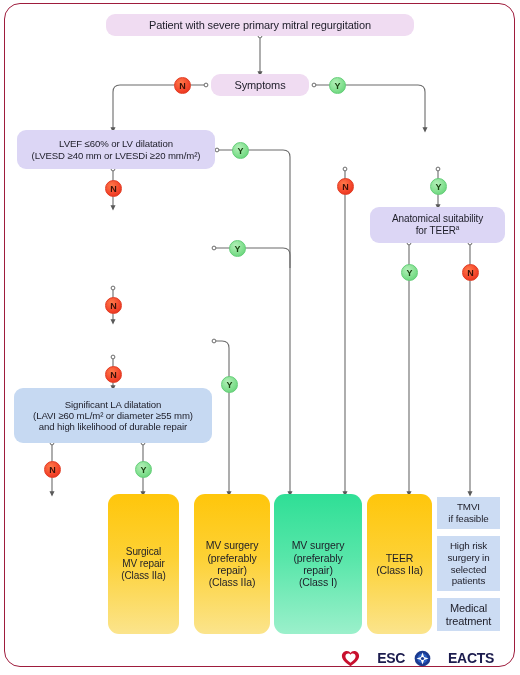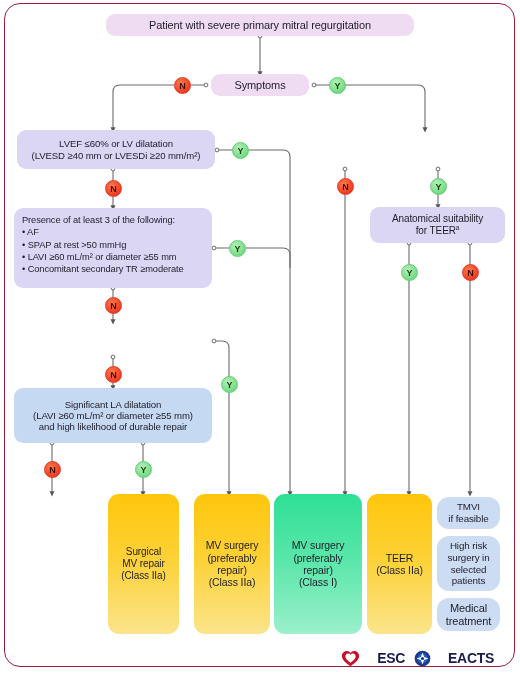--- a/index.html
+++ b/index.html
@@ -61,21 +61,21 @@
   .node.outcome-amber {
     background: linear-gradient(180deg, #ffc60b 0%, #fdd134 45%, #fbe48c 100%);
     border-radius: 11px;
   }
   .node.outcome-green {
     background: linear-gradient(180deg, #2fdf96 0%, #57e6a9 45%, #9bf0cb 100%);
     border-radius: 11px;
   }
   .node.small-blue {
     background: #ccdcf3;
-    border-radius: 12px;
+    border-radius: 0;
   }
   .node .txt {
     display: block;
     width: 100%;
     padding: 0 4px;
     box-sizing: border-box;
     white-space: pre-line;
   }
   .node.bullets {
     align-items: flex-start;
@@ -206,27 +206,20 @@
   <div class="node pink" style="left:211px; top:74px; width:98px; height:22px; font-size:11px;">
     <span class="txt">Symptoms</span>
   </div>
 
   <div class="node lav" style="left:17px; top:130px; width:198px; height:39px; font-size:9.6px;">
     <span class="txt">LVEF ≤60% or LV dilatation
 (LVESD ≥40 mm or LVESDi ≥20 mm/m²)</span>
   </div>
 
 
-  <div class="node lav bullets" style="left:14px; top:208px; width:198px; height:80px; font-size:9.3px;">
-    <span class="txt">Presence of at least 3 of the following:
-•  AF
-•  SPAP at rest &gt;50 mmHg
-•  LAVI ≥60 mL/m² or diameter ≥55 mm
-•  Concomitant secondary TR ≥moderate</span>
-  </div>
 
   <div class="node lav" style="left:370px; top:207px; width:135px; height:36px; font-size:10px;">
     <span class="txt"><span>Anatomical suitability
 for TEER</span><sup>a</sup></span>
   </div>
 
 
   <div class="node blue" style="left:14px; top:388px; width:198px; height:55px; font-size:9.6px;">
     <span class="txt">Significant LA dilatation
 (LAVI ≥60 mL/m² or diameter ≥55 mm)

